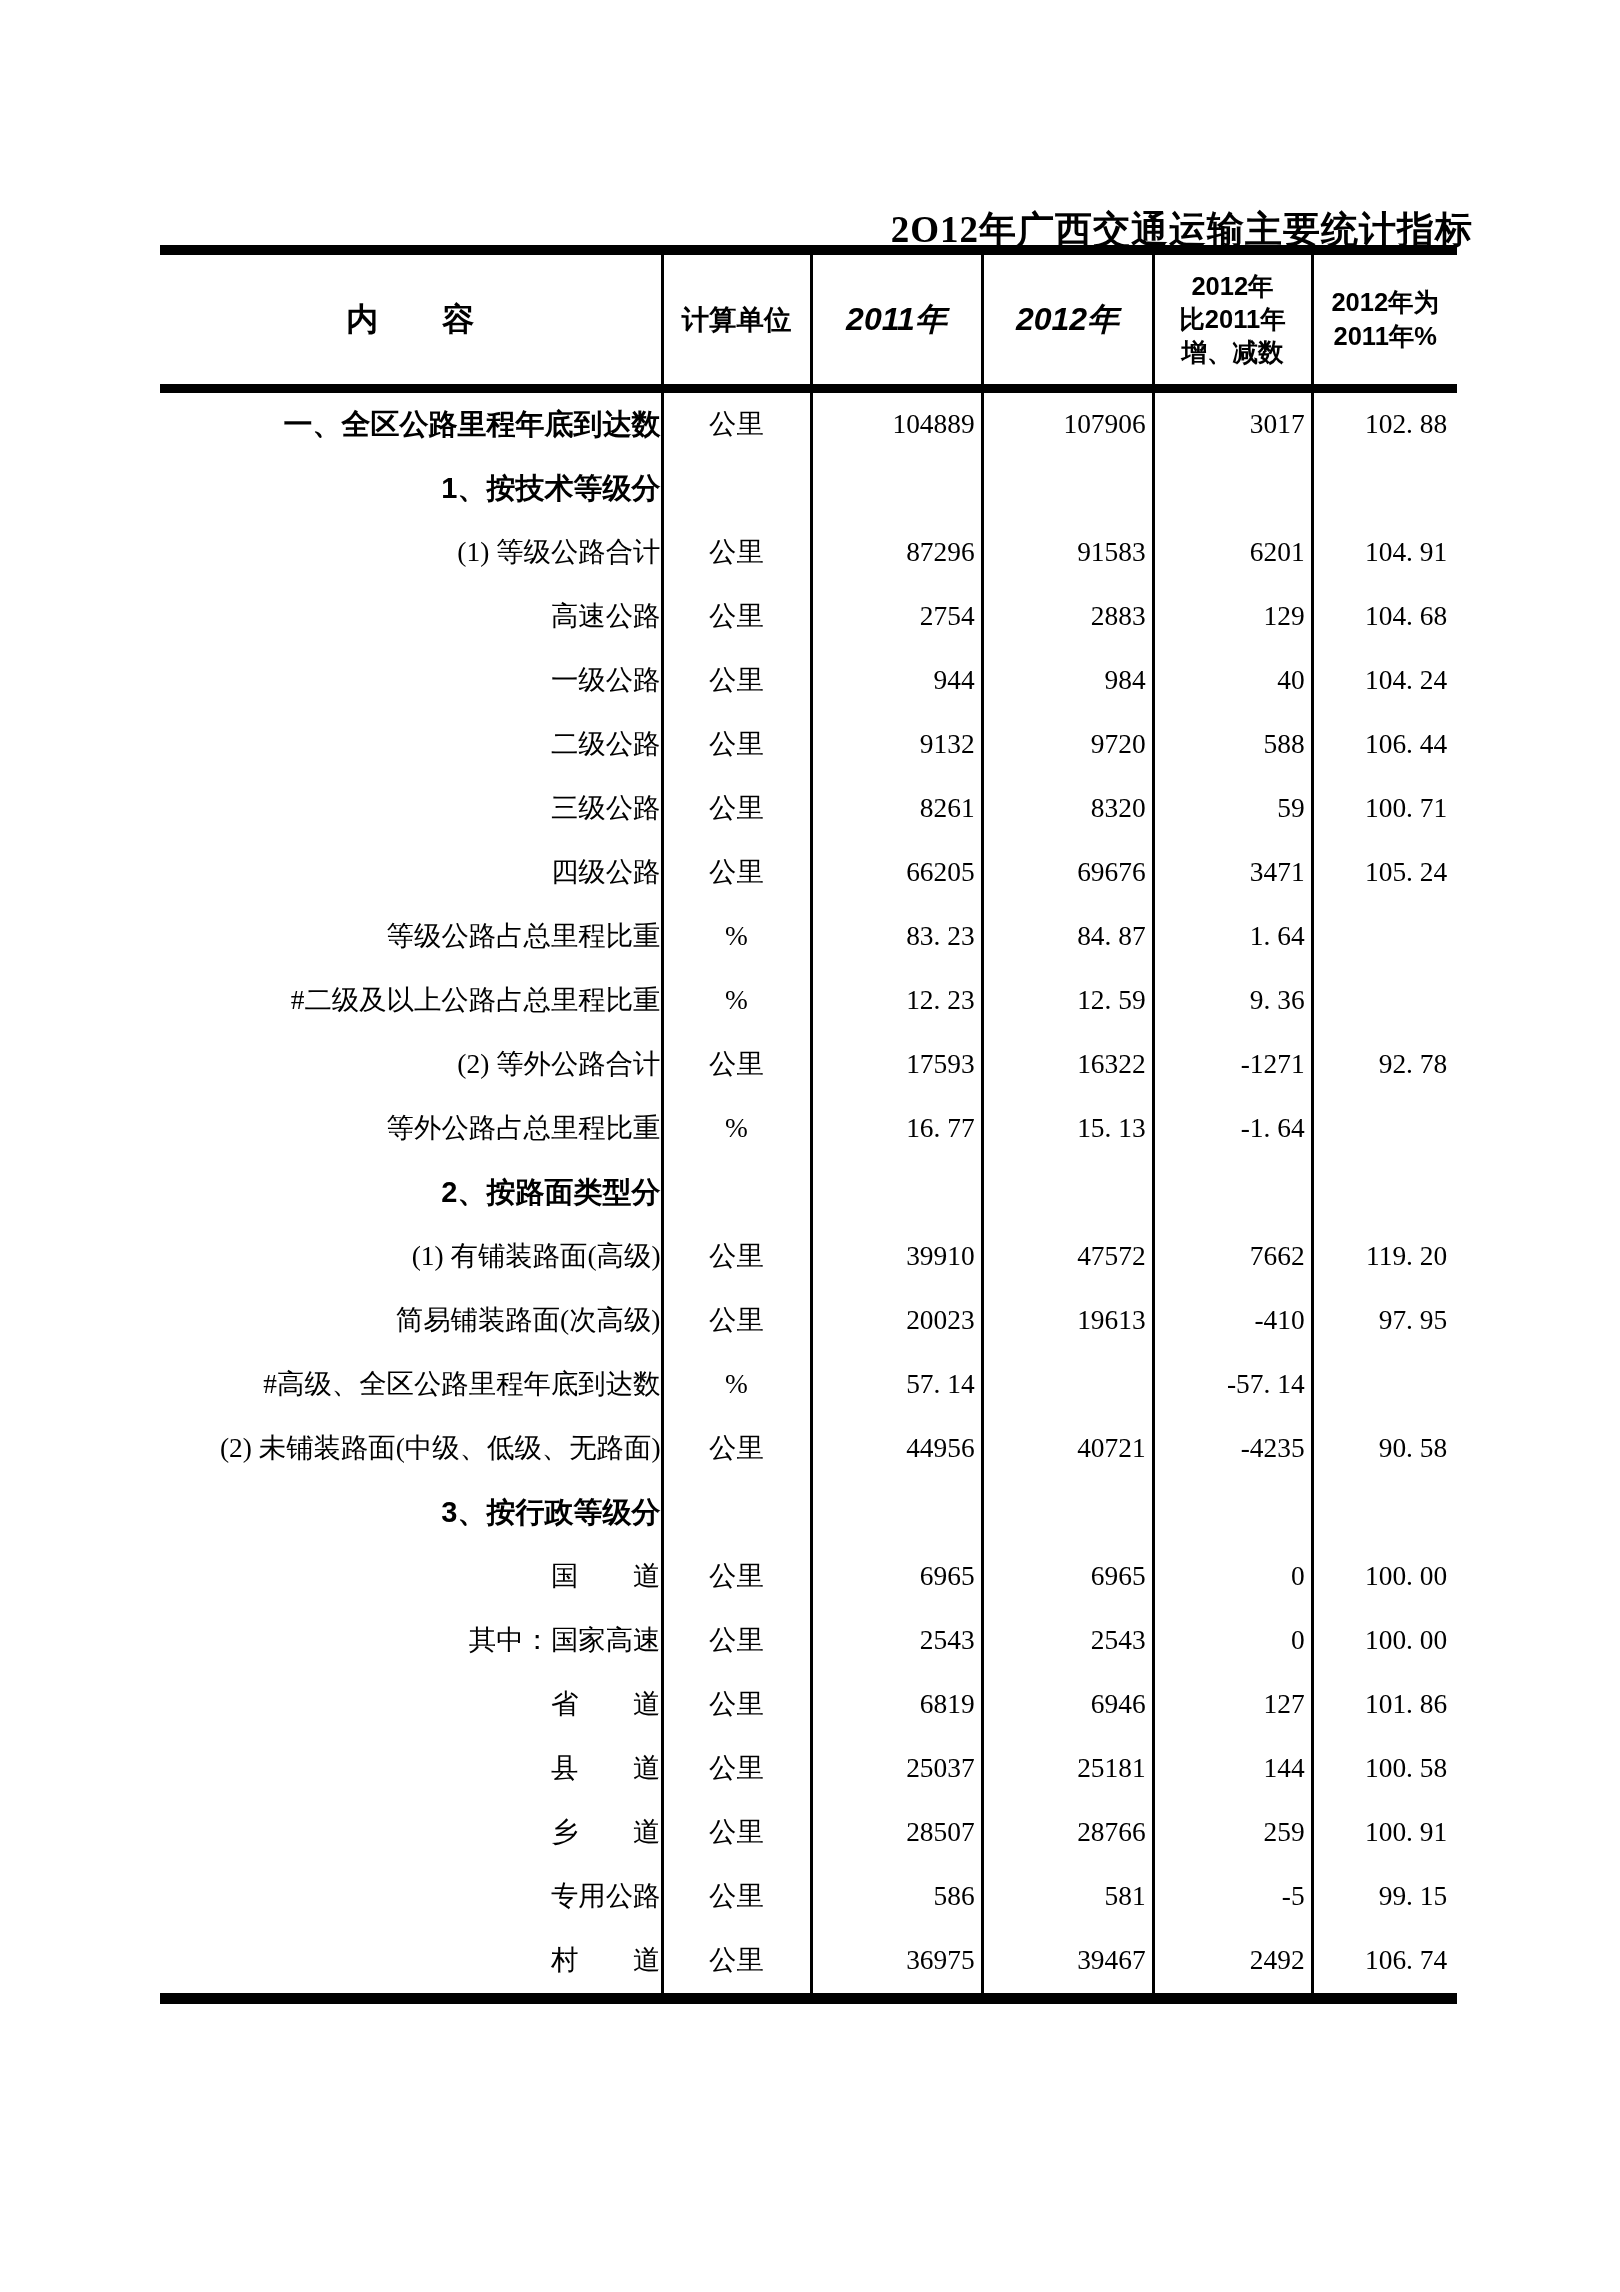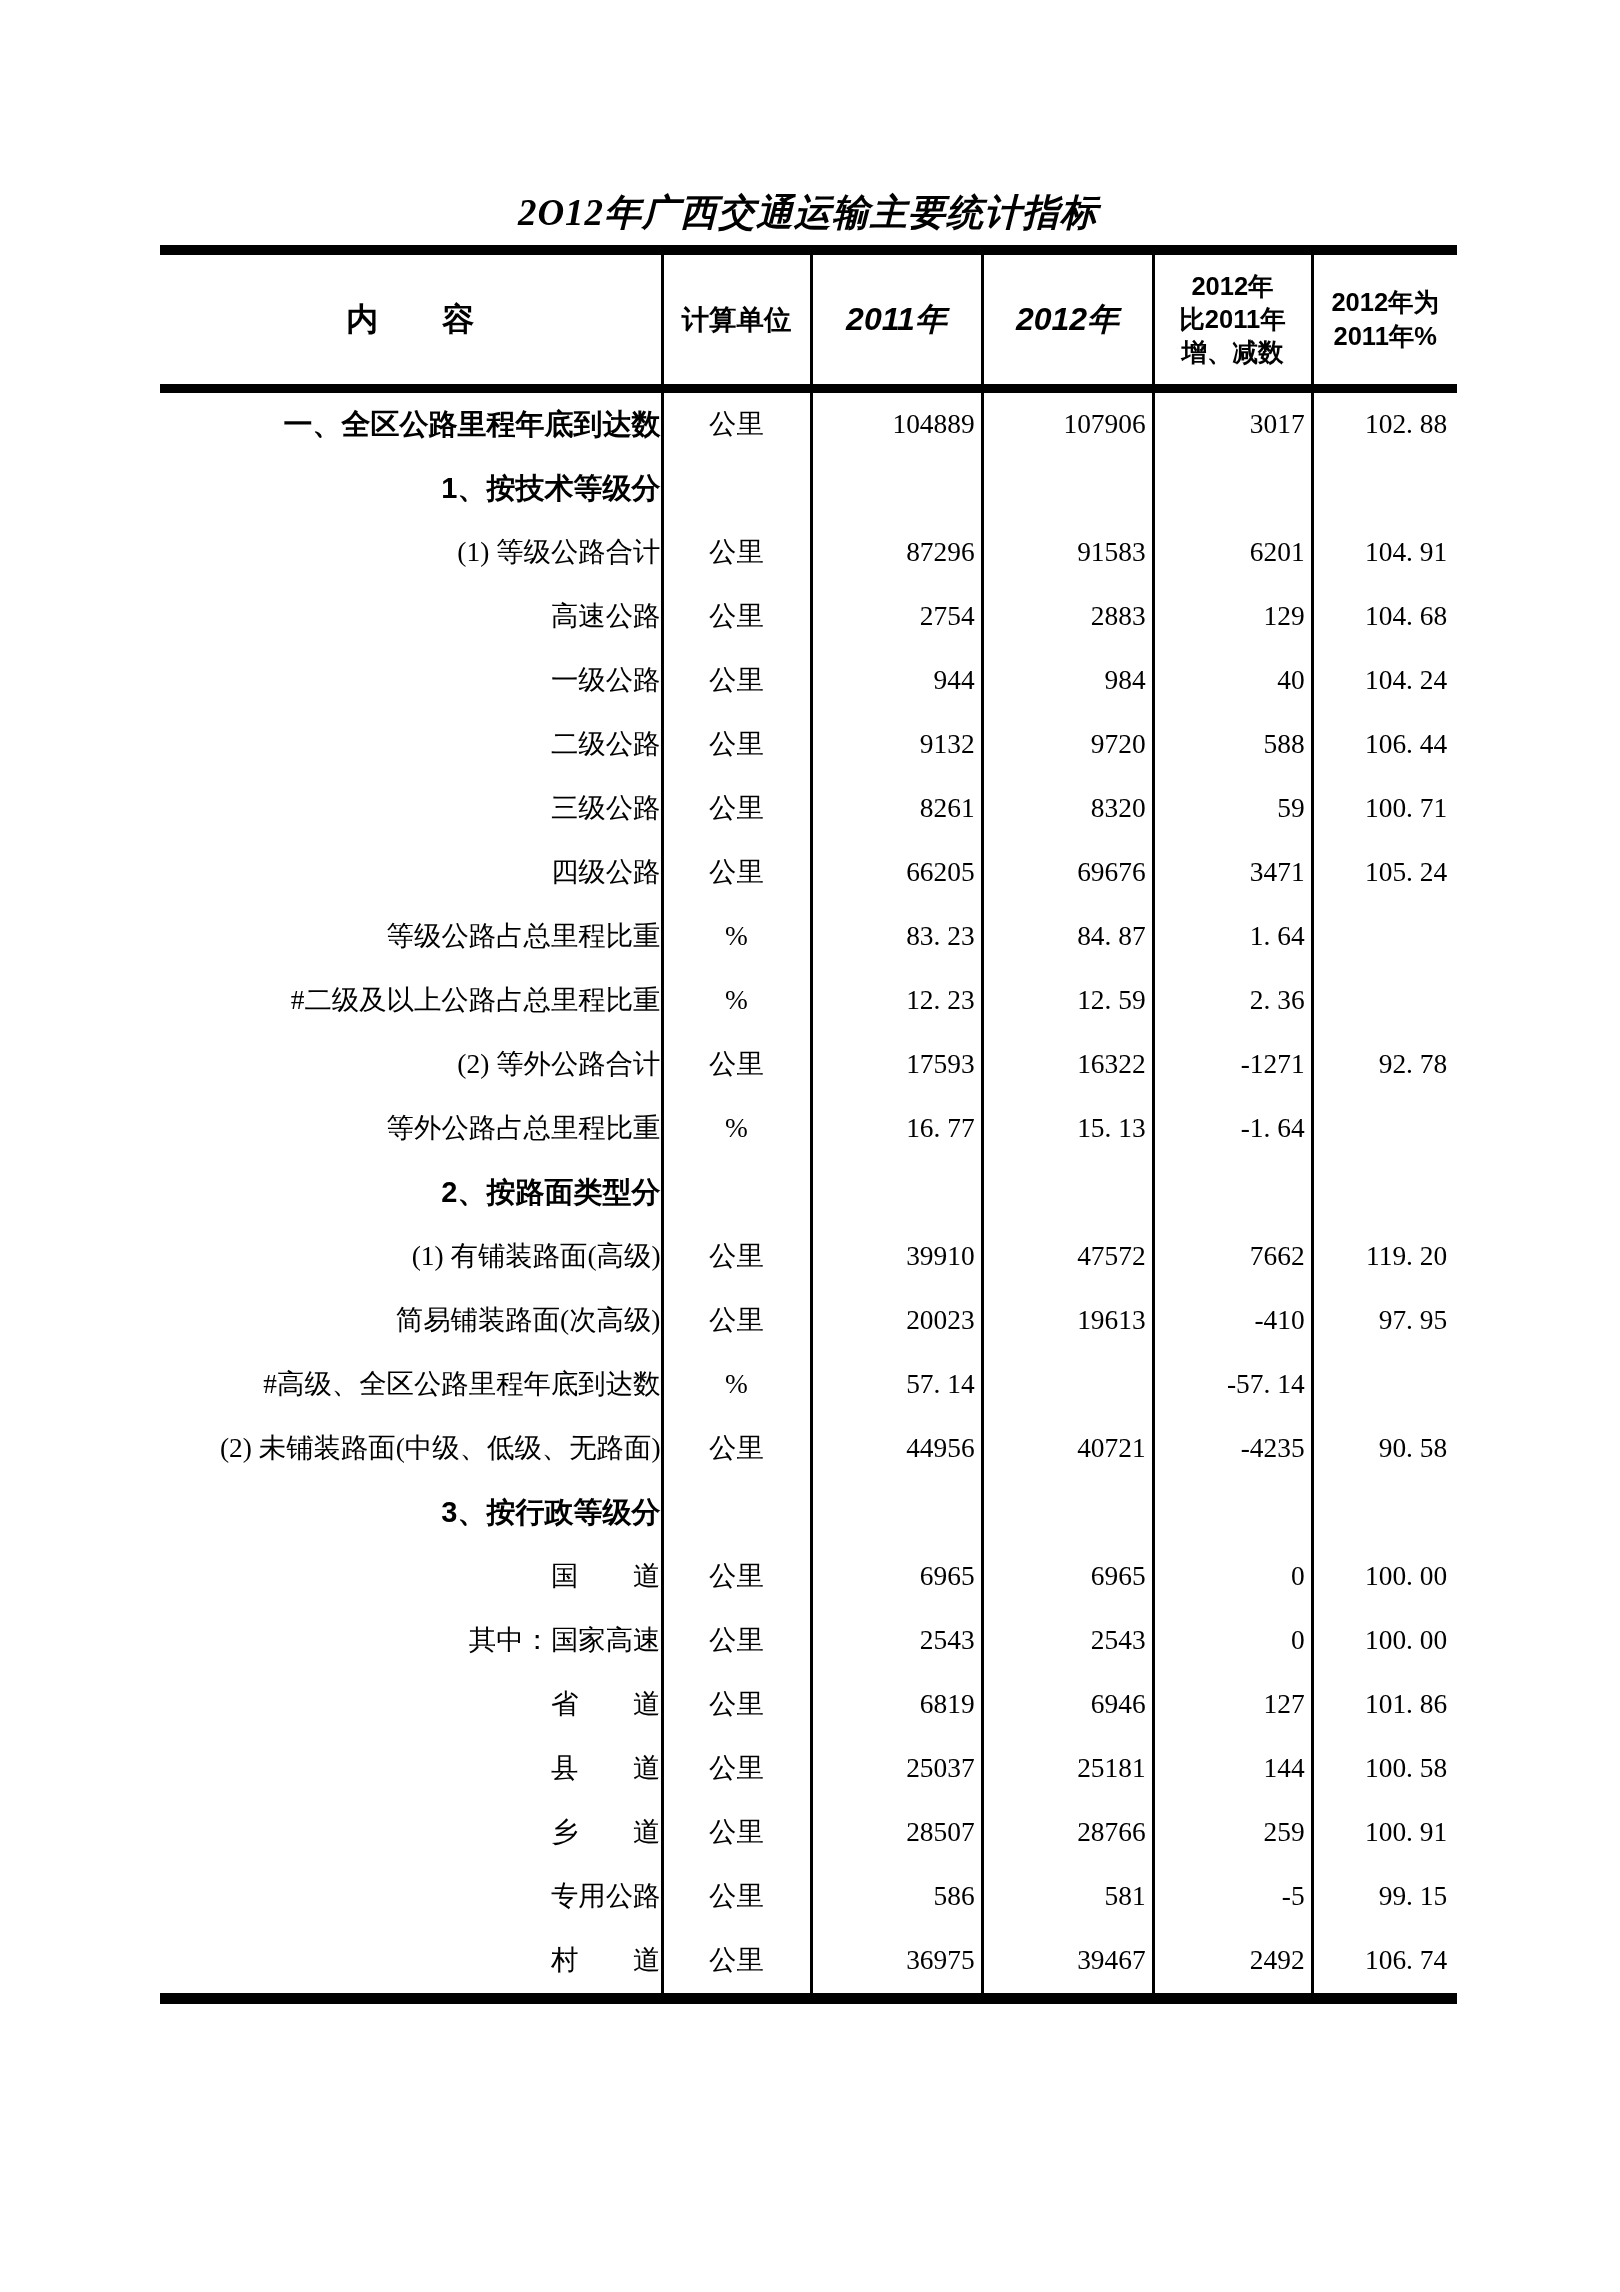--- a/index.html
+++ b/index.html
@@ -10,28 +10,27 @@
     background: #ffffff;
     color: #000000;
     font-family: "Liberation Serif", "DejaVu Serif", serif;
     overflow: hidden;
   }
   .doc-title {
     position: absolute;
     top: 188px;
     left: 160px;
     width: 1296px;
-    margin: 0;
-    text-align: center;
+    margin: 17px;
+    text-align: right;
     font-family: "Liberation Serif", "DejaVu Serif", serif;
     font-weight: bold;
     font-size: 37px;
     letter-spacing: 1px;
     white-space: nowrap;
-    font-style: italic;
   }
   table.stats {
     position: absolute;
     top: 245px;
     left: 160px;
     width: 1296px;
     border-collapse: collapse;
     table-layout: fixed;
     border-top: 10.8px solid #000;
     border-bottom: 11.8px solid #000;
@@ -177,21 +176,21 @@
         <td class="t-num">83. 23</td>
         <td class="t-num">84. 87</td>
         <td class="t-num">1. 64</td>
         <td class="t-pct"></td>
       </tr>
       <tr>
         <td class="t-label" style="padding-left:75px">#二级及以上公路占总里程比重</td>
         <td class="t-unit">%</td>
         <td class="t-num">12. 23</td>
         <td class="t-num">12. 59</td>
-        <td class="t-num">2. 36</td>
+        <td class="t-num">9. 36</td>
         <td class="t-pct"></td>
       </tr>
       <tr>
         <td class="t-label" style="padding-left:80px">(2) 等外公路合计</td>
         <td class="t-unit">公里</td>
         <td class="t-num">17593</td>
         <td class="t-num">16322</td>
         <td class="t-num">-1271</td>
         <td class="t-pct">92. 78</td>
       </tr>

